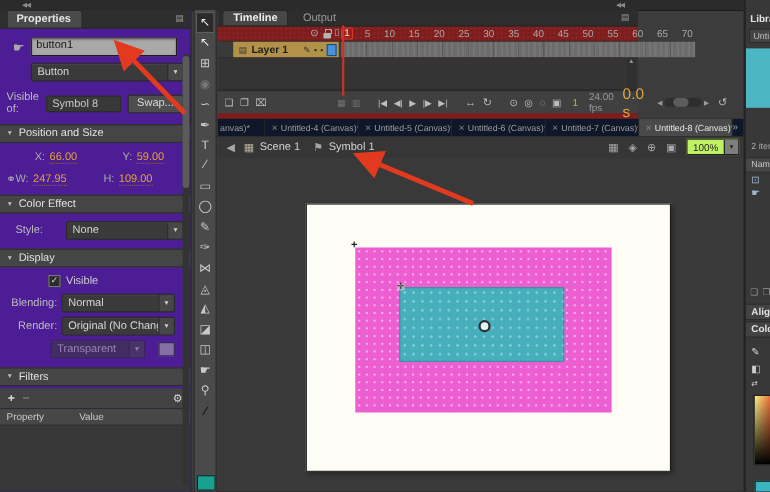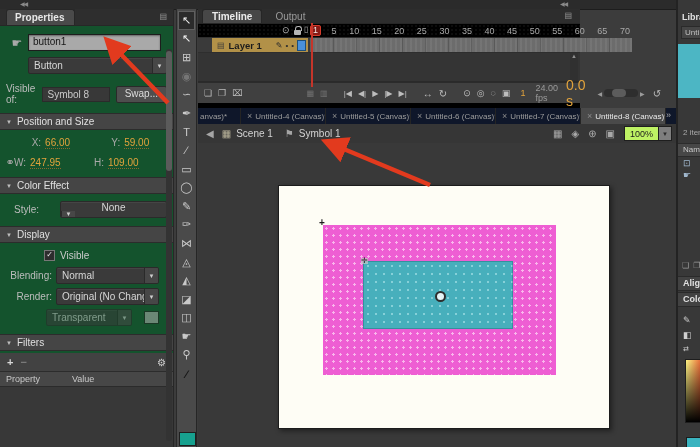--- a/index.html
+++ b/index.html
@@ -6,21 +6,21 @@
   #app{position:relative;width:700px;height:447px;overflow:hidden;
        background:#3c3c3c;font-family:"Liberation Sans",sans-serif;
        color:#cccccc;font-size:10px;-webkit-font-smoothing:antialiased;}
   .dots{background-image:radial-gradient(rgba(255,255,255,0.05) 1px,transparent 1px);background-size:4px 4px;}
 
   
   .topbar{position:absolute;left:0;top:0;width:700px;height:9px;background:#2b2b2b;border-bottom:1px solid #1d1d1d;}
   .topbar span{position:absolute;top:0;font-size:6px;color:#8a8a8a;letter-spacing:-1px;}
 
   
-  .props{position:absolute;left:0;top:9px;width:173px;height:438px;background:#14532d;border-right:1px solid #272727;display:flex;flex-direction:column;}
+  .props{position:absolute;left:0;top:9px;width:173px;height:438px;background:#4c1d95;border-right:1px solid #272727;display:flex;flex-direction:column;}
   .ptab-row{height:16px;background:#2e2e2e;display:flex;align-items:flex-end;position:relative;border-bottom:1px solid #272727;}
   .ptab{background:#4a4a4a;color:#e6e6e6;font-weight:bold;font-size:10px;padding:2px 10px 2px 8px;margin-left:6px;border:1px solid #272727;border-bottom:none;border-radius:3px 3px 0 0;}
   .pmenu{position:absolute;right:6px;top:3px;color:#9a9a9a;font-size:8px;}
   .pbody{flex:1;display:flex;flex-direction:column;position:relative;}
   .row{display:flex;align-items:center;}
   .namerow{margin:8px 6px 0 6px;}
   .binst-icon{width:22px;color:#a9a9a9;font-size:12px;text-align:center;}
   .namefield{flex:1;height:13px;background:#a9a9a9;border:1px solid #1d1d1d;box-shadow:inset 0 1px 2px rgba(0,0,0,.4);color:#161616;font-size:10px;padding:1px 4px;margin-right:6px;}
   .dd{height:15px;background:#3a3a3a;border:1px solid #2a2a2a;box-shadow:inset 0 1px 0 rgba(255,255,255,.06);display:flex;align-items:center;color:#d6d6d6;border-radius:2px;overflow:hidden;}
   .dd .lbl{flex:1;padding:0 5px;white-space:nowrap;overflow:hidden;}
@@ -31,21 +31,21 @@
   .instval{width:76px;height:13px;background:#383838;border:1px solid #2b2b2b;color:#c9c9c9;padding:0 4px;margin-left:4px;line-height:13px;}
   .swapbtn{margin-left:6px;height:15px;background:#4e4e4e;border:1px solid #2a2a2a;border-radius:2px;color:#dcdcdc;padding:0 8px;line-height:14px;}
   .sect{height:15px;background:#454545;border-top:1px solid #2c2c2c;border-bottom:1px solid #2c2c2c;display:flex;align-items:center;margin-top:8px;color:#e0e0e0;}
   .sect .tri{font-size:6px;margin:0 5px 0 6px;color:#bdbdbd;}
   .poslbl{color:#a9a9a9;}
   .hot{color:#e2a33c;border-bottom:1px dotted #8a6a2c;}
   .posrow{margin:7px 0 0 0;}
   .linkicon{width:20px;text-align:center;color:#a9a9a9;font-size:11px;}
   .cell{width:70px;display:flex;gap:4px;}
   .stylerow{margin:7px 6px 0 14px;color:#bdbdbd;}
-  .stylerow .dd{width:108px;margin-left:21px;flex-direction:column;}
+  .stylerow .dd{width:108px;margin-left:21px;}
   .visrow{margin:7px 0 0 44px;color:#cccccc;}
   .chk{width:9px;height:9px;background:#2d2d2d;border:1px solid #777;margin-right:5px;color:#e8e8e8;font-size:8px;line-height:8px;text-align:center;}
   .blendrow{margin:6px 6px 0 0;color:#bdbdbd;}
   .blendrow .rl{width:52px;text-align:right;margin-right:4px;}
   .blendrow .dd{flex:1;margin-right:8px;}
   .disab{opacity:.55;}
   .tswatch{width:16px;height:11px;background:#b2b2b2;border:1px solid #222;margin-right:8px;margin-left:4px;}
   .fbar{height:18px;background:#424242;border-bottom:1px solid #2c2c2c;display:flex;align-items:center;margin-top:2px;}
   .fbtn{color:#d8d8d8;font-size:11px;font-weight:bold;margin-left:7px;}
   .fbtn.minus{color:#7c7c7c;}
@@ -59,21 +59,21 @@
   
   .tools{position:absolute;left:176px;top:9px;width:21px;height:438px;background:#4a4a4a;border-left:1px solid #2a2a2a;border-right:1px solid #262626;display:flex;flex-direction:column;align-items:center;padding-top:2px;box-sizing:border-box;}
   .tool{width:17px;height:18.6px;display:flex;align-items:center;justify-content:center;color:#c9c9c9;font-size:11px;}
   .tool.active{background:#2b2b2b;border:1px solid #5f5f5f;box-sizing:border-box;color:#f2f2f2;}
   .tool.sub{color:#f5f5f5;}
   .tool.dim{opacity:.35;}
   .tool.chip{color:#141414;font-weight:bold;}
   .fillchip{width:15px;height:12px;border:1px solid #1f1f1f;margin-top:2px;}
 
   
-  .timeline{position:absolute;left:198px;top:9px;width:382px;height:99px;background:#000000;}
+  .timeline{position:absolute;left:198px;top:9px;width:382px;height:99px;background:#7f1d1d;}
   .ttabs{height:14px;background:#2d2d2d;display:flex;align-items:flex-end;position:relative;border-bottom:1px solid #262626;}
   .ttab{padding:1px 9px 1px 9px;color:#9a9a9a;font-size:10px;border-radius:3px 3px 0 0;margin-left:4px;}
   .ttab.active{background:#474747;color:#ececec;font-weight:bold;border:1px solid #262626;border-bottom:none;}
   .tlmenu{position:absolute;right:8px;top:2px;color:#9a9a9a;font-size:8px;}
   .thead{height:13px;position:relative;border-bottom:1px solid #2e2e2e;color:#b5b5b5;}
   .thead .hicon{position:absolute;top:1px;font-size:9px;}
   .lockbody{position:absolute;width:7px;height:5px;background:#b5b5b5;border-radius:1px;top:6px;}
   .lockarc{position:absolute;width:5px;height:4px;border:1.5px solid #b5b5b5;border-bottom:none;border-radius:3px 3px 0 0;top:2px;}
   .ruler{position:absolute;left:112px;top:0;width:322px;height:13px;display:flex;justify-content:space-between;align-items:center;color:#a9a9a9;font-size:9px;}
   .rlab{position:relative;padding:0 2px;}

